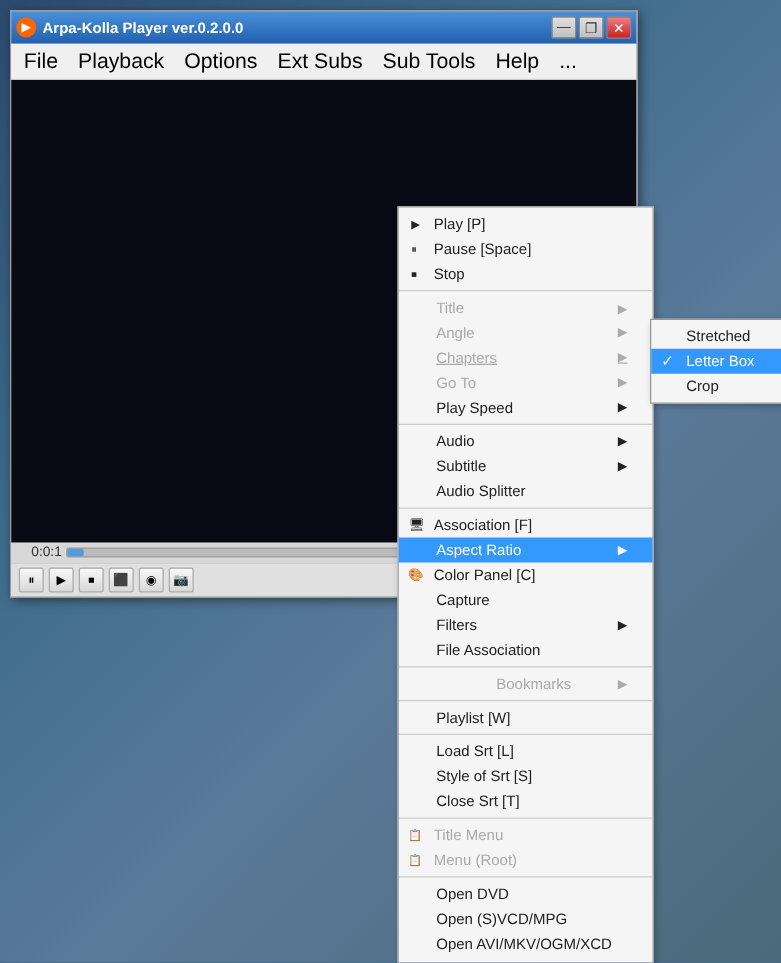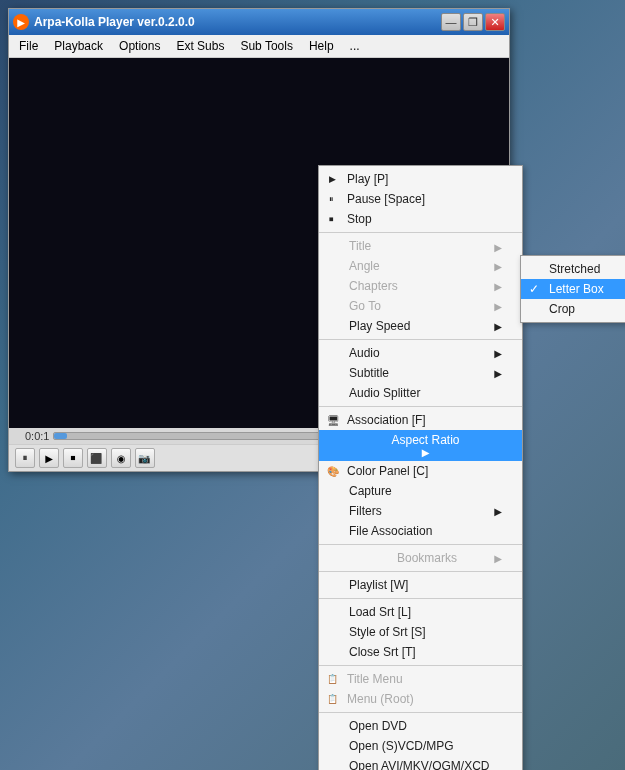--- a/index.html
+++ b/index.html
@@ -93,21 +93,21 @@
       background: #f0f0f0;
       border-bottom: 1px solid #ccc;
       display: flex;
       padding: 2px 4px;
       gap: 4px;
     }
 
     .menu-item {
       padding: 2px 6px;
       cursor: pointer;
-      font-size: 12px;
+      font-size: 17px;
       border-radius: 2px;
     }
 
     
     .video-area {
       background: #0a0a14;
       height: 370px;
       width: 100%;
       position: relative;
     }
@@ -310,21 +310,21 @@
   </div>
   <div class="cm-separator"></div>
   <div class="cm-item disabled" style="position:relative;align-items:flex-end;">
     <span>Title</span>
       <span class="cm-arrow">▶</span>
   </div>
   <div class="cm-item disabled" style="position:relative;">
     <span>Angle</span>
       <span class="cm-arrow">▶</span>
   </div>
-  <div class="cm-item disabled" style="position:relative;">
+  <div class="cm-item disabled" style="position:relative;text-decoration:underline;">
     <span>Chapters</span>
       <span class="cm-arrow">▶</span>
   </div>
   <div class="cm-item disabled" style="position:relative;text-align:right;">
     <span>Go To</span>
       <span class="cm-arrow">▶</span>
   </div>
   <div class="cm-item" style="position:relative;">
     <span>Play Speed</span>
       <span class="cm-arrow">▶</span>
@@ -339,21 +339,21 @@
       <span class="cm-arrow">▶</span>
   </div>
   <div class="cm-item">
     <span>Audio Splitter</span>
   </div>
   <div class="cm-separator"></div>
   <div class="cm-item" style="padding-left:28px;">
     <span style="position:absolute;left:8px;font-size:10px;">🖥</span>
     <span>Association [F]</span>
   </div>
-  <div class="cm-item highlighted" style="position:relative;flex-direction:column;">
+  <div class="cm-item highlighted" style="position:relative;">
     <span>Aspect Ratio</span>
       <span class="cm-arrow">▶</span>
   </div>
   <div class="cm-item" style="padding-left:28px;">
     <span style="position:absolute;left:8px;font-size:10px;">🎨</span>
     <span>Color Panel [C]</span>
   </div>
   <div class="cm-item">
     <span>Capture</span>
   </div>

